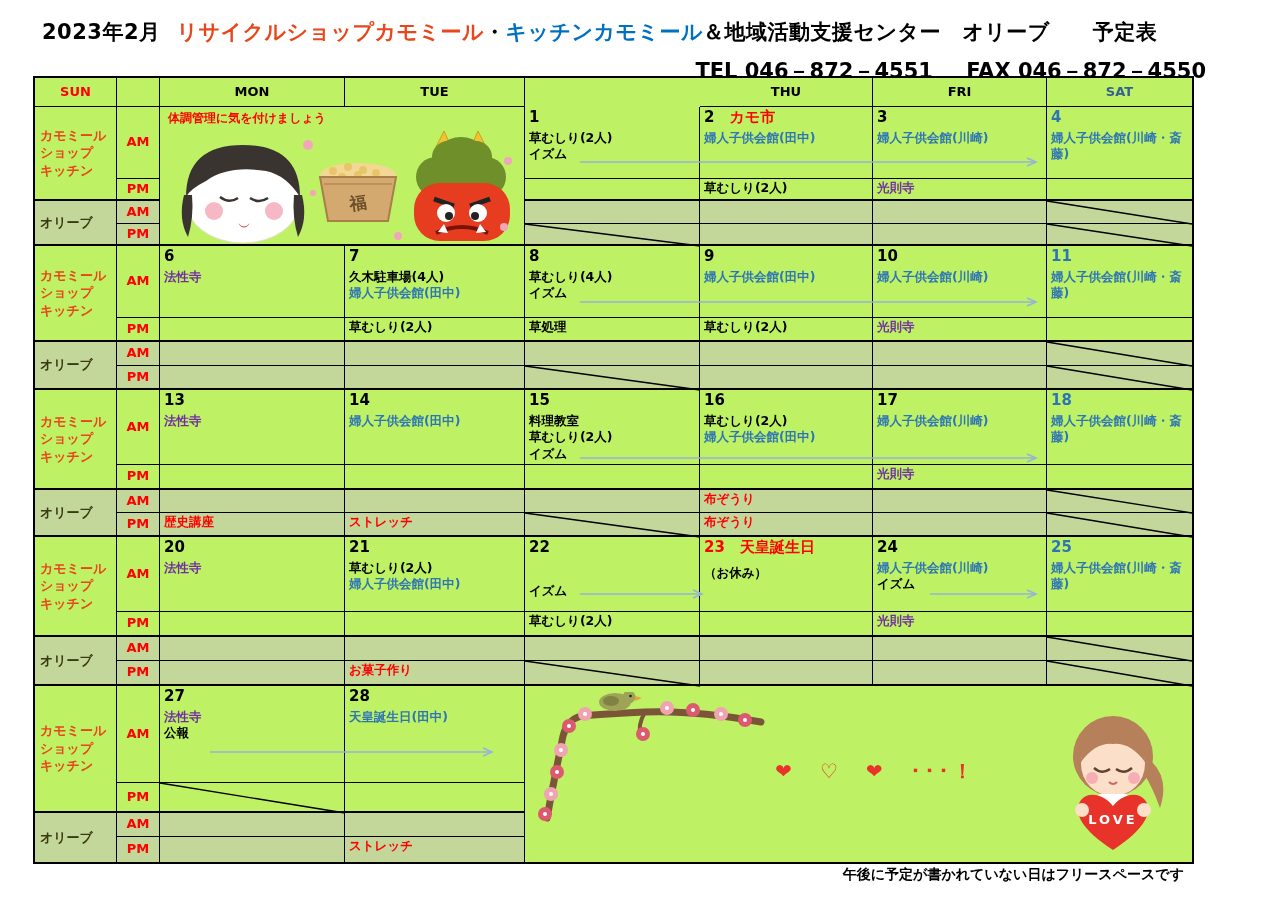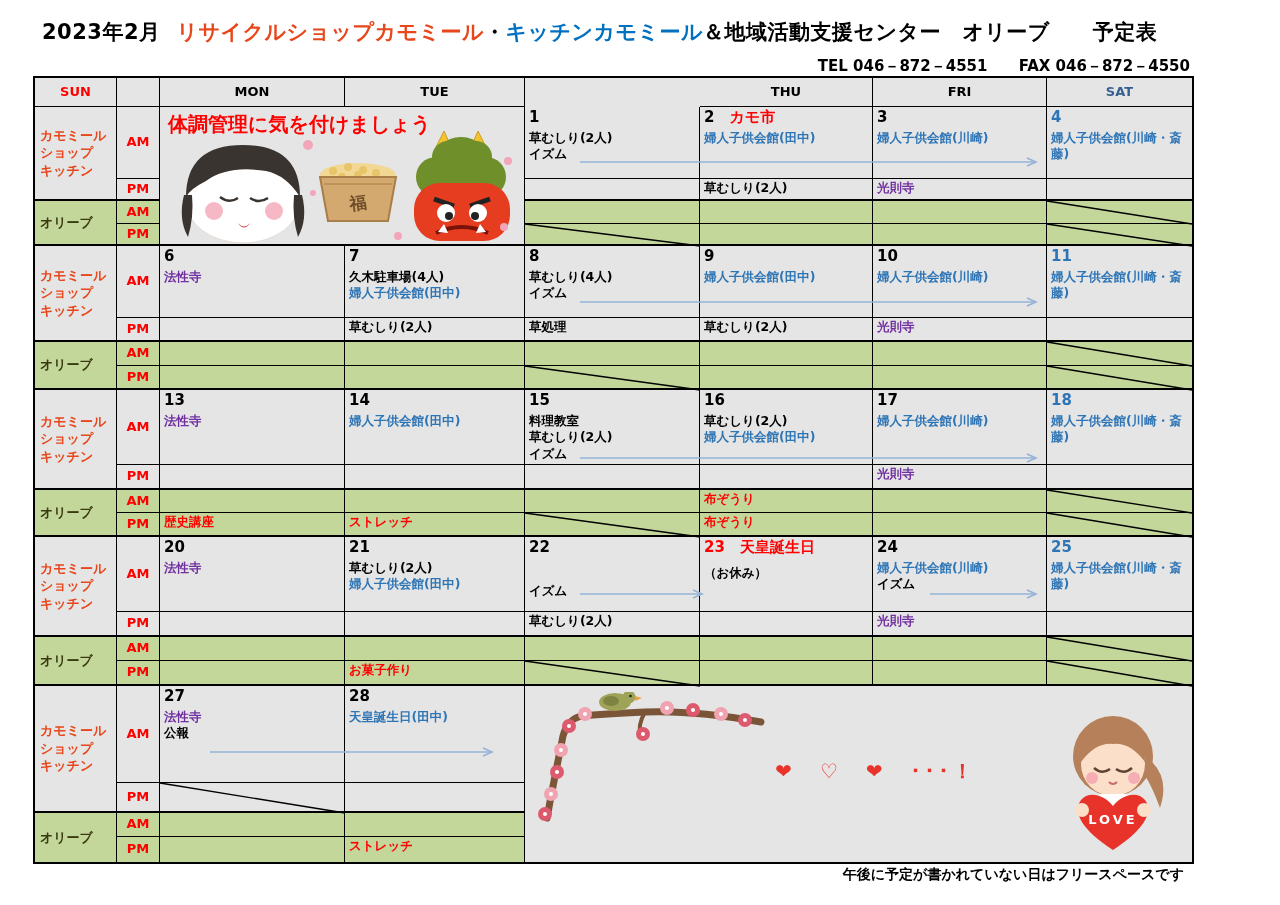--- a/index.html
+++ b/index.html
@@ -2,23 +2,23 @@
 <html><head>
 <meta charset="utf-8">
 <style>
   html,body{margin:0;padding:0;background:#fff;}
   body{width:1280px;height:905px;position:relative;overflow:hidden;
        font-family:"DejaVu Sans","Liberation Sans",sans-serif;font-weight:bold;color:#000;}
   .titlebar{position:absolute;left:42px;top:18px;font-size:21px;letter-spacing:0.5px;white-space:nowrap;}
   .t-month{margin-right:16px;}
   .t-shop1{color:#e8461b;}
   .t-shop2{color:#0070c0;}
-  .contact{position:absolute;top:57px;right:90px;font-size:15px;white-space:nowrap;}
+  .contact{position:absolute;top:57px;right:74px;font-size:21px;white-space:nowrap;}
   .contact span{margin-left:26px;}
-  .cal{position:absolute;left:33px;top:76px;display:inline-grid;background:#e5e5e5;border:2px solid #000;
+  .cal{position:absolute;left:33px;top:76px;display:inline-grid;background:#bef264;border:2px solid #000;
        grid-template-columns:82px 43px 185px 180px 175px 173px 174px 145px;
        grid-template-rows:29px 72px 22px 23px 22px 72px 24px 24px 24px 75px 25px 23px 24px 75px 25px 24px 25px 97px 30px 24px 25px;}
   .c{border-right:1px solid #000;border-bottom:1px solid #000;box-sizing:border-box;
      position:relative;font-size:12.5px;line-height:1.3;padding:1px 4px;}
   .hd{display:flex;align-items:center;justify-content:center;font-size:13px;padding:0;}
   .sun-h{color:#ff0000;} .sat-h{color:#376092;}
   .g{background:#c4d79b;}
   .lab{display:flex;align-items:center;padding-left:5px;white-space:pre-line;font-size:13px;line-height:1.35;}
   .kamo{color:#e8461b;}
   .olive{color:#3a3a10;text-align:center;}
@@ -26,21 +26,21 @@
   .bb2{border-bottom-width:2px;}
   .bb0{border-bottom:none;}
   .br0{border-right:none;}
   .day-num{font-size:15px;line-height:19px;margin-bottom:3px;}
   .satnum{color:#2e75b6;}
   .rednum{color:#ff0000;}
   .cu{color:#2e75b6;} .cp{color:#7030a0;} .cr{color:#ff0000;}
   .center-note{text-align:left;margin-top:8px;}
   .gap-top{margin-top:26px;}
   .msg{padding:2px 6px;}
-  .health{color:#ff0000;font-size:20px;margin:2px 0 0 2px;}
+  .health{color:#ff0000;font-size:12px;margin:2px 0 0 2px;}
   .overlay{position:absolute;left:0;top:0;pointer-events:none;z-index:5;}
   .hearts{position:absolute;left:250px;top:72px;color:#e8332a;font-size:20px;letter-spacing:4px;white-space:nowrap;}
   .footer-note{position:absolute;top:866px;right:96px;font-size:14px;white-space:nowrap;}
 </style>
 </head>
 <body>
 
 <div class="titlebar">
   <span class="t-month">2023年2月</span><span class="t-shop1">リサイクルショップカモミール</span><span>・</span><span class="t-shop2">キッチンカモミール</span><span>＆地域活動支援センター　オリーブ　　予定表</span>
 </div>

